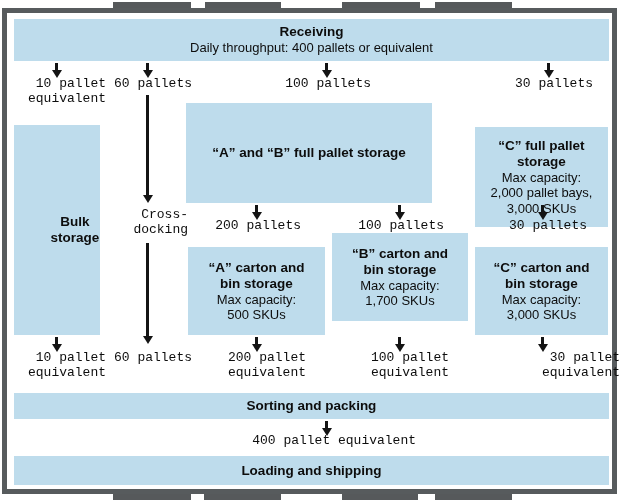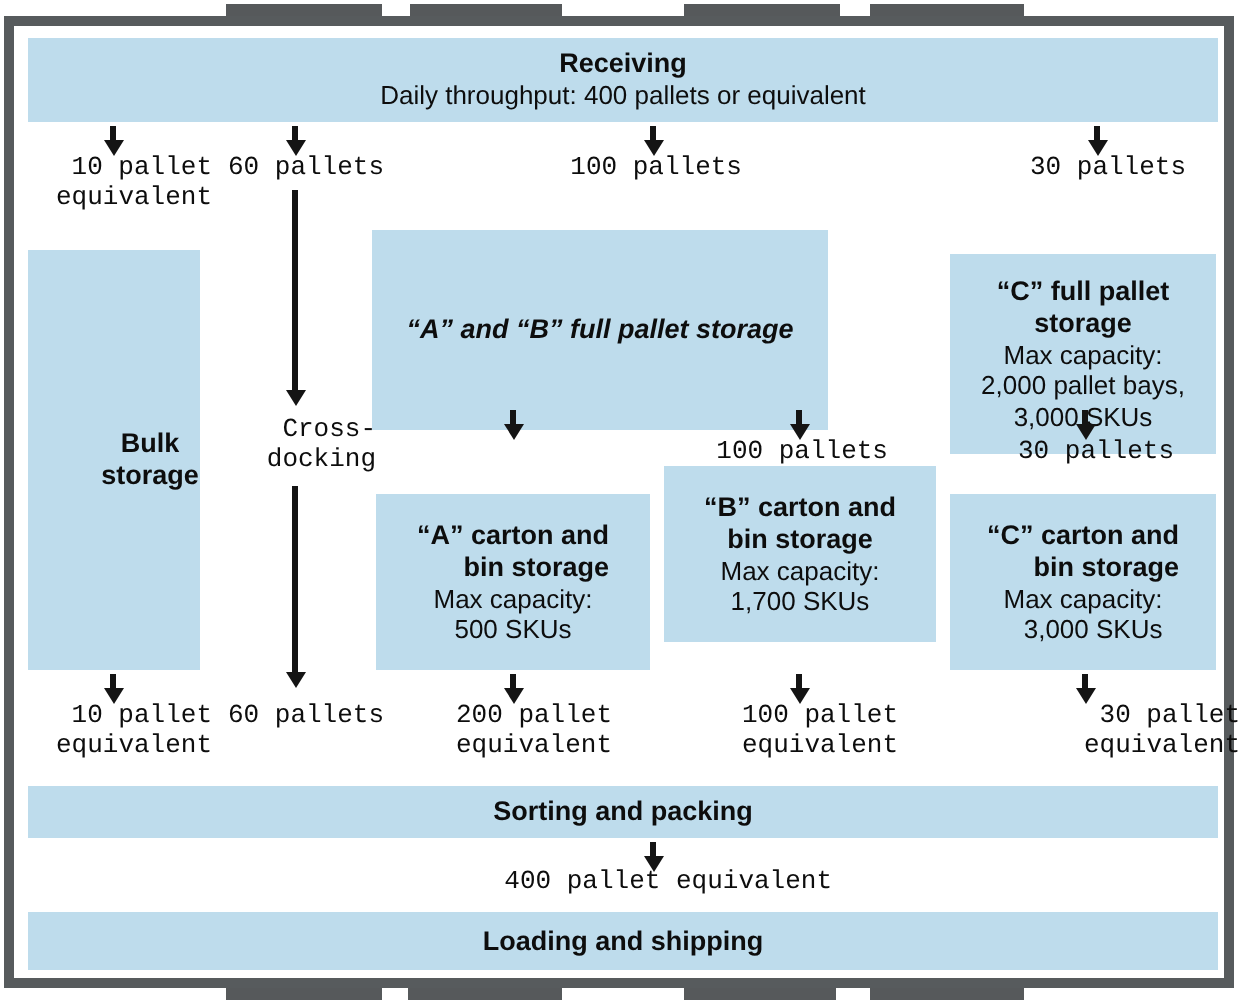--- a/index.html
+++ b/index.html
@@ -68,55 +68,56 @@
   <div class="blk" style="left:14px;top:125px;width:86px;height:210px;">
     <span class="t" style="white-space:pre-line;margin-left:36px;">Bulk
 storage</span>
   </div>
 
   <div class="arrow" style="left:146px;top:95px;height:101px;"></div>
   <div class="lbl" style="left:106px;top:207px;width:82px;">Cross-
 docking</div>
   <div class="arrow" style="left:146px;top:243px;height:94px;"></div>
 
-  <div class="blk" style="left:186px;top:115px;width:228px;height:100px;font-style:italic;">
+  <div class="blk" style="left:186px;top:103px;width:246px;height:100px;">
     <span class="t">“A” and “B” full pallet storage</span>
   </div>
 
   <div class="blk" style="left:475px;top:103px;width:133px;height:100px;margin-top:24px;">
     <span class="t" style="white-space:pre-line;">“C” full pallet
 storage</span>
     <span class="s" style="white-space:pre-line;">Max capacity:
 2,000 pallet bays,
 3,000 SKUs</span>
   </div>
 
   <div class="arrow" style="left:255px;top:205px;height:8px;"></div>
+  <div class="lbl" style="left:211px;top:218px;width:90px;">200 pallets</div>
 
   <div class="arrow" style="left:398px;top:205px;height:8px;"></div>
   <div class="lbl" style="left:354px;top:218px;width:90px;">100 pallets</div>
 
   <div class="arrow" style="left:541px;top:205px;height:8px;"></div>
   <div class="lbl" style="left:497px;top:218px;width:90px;">30 pallets</div>
 
   <div class="blk" style="left:188px;top:247px;width:137px;height:88px;">
-    <span class="t" style="white-space:pre-line;text-align:right;">“A” carton and
+    <span class="t" style="white-space:pre-line;">“A” carton and
 bin storage</span>
     <span class="s" style="white-space:pre-line;">Max capacity:
 500 SKUs</span>
   </div>
 
   <div class="blk" style="left:332px;top:233px;width:136px;height:88px;">
     <span class="t" style="white-space:pre-line;">“B” carton and
 bin storage</span>
     <span class="s" style="white-space:pre-line;">Max capacity:
 1,700 SKUs</span>
   </div>
 
-  <div class="blk" style="left:475px;top:247px;width:133px;height:88px;text-align:right;">
+  <div class="blk" style="left:475px;top:247px;width:133px;height:88px;">
     <span class="t" style="white-space:pre-line;">“C” carton and
 bin storage</span>
     <span class="s" style="white-space:pre-line;">Max capacity:
 3,000 SKUs</span>
   </div>
 
   <div class="arrow" style="left:55px;top:337px;height:8px;"></div>
   <div class="lbl" style="left:6px;top:350px;width:100px;">10 pallet
 equivalent</div>
 

